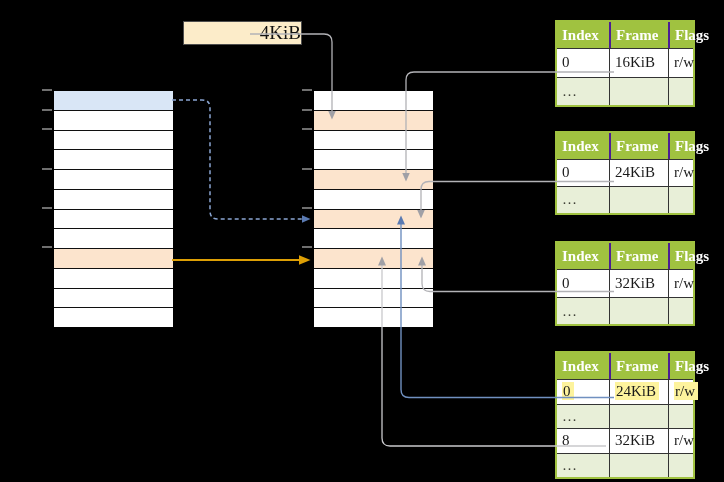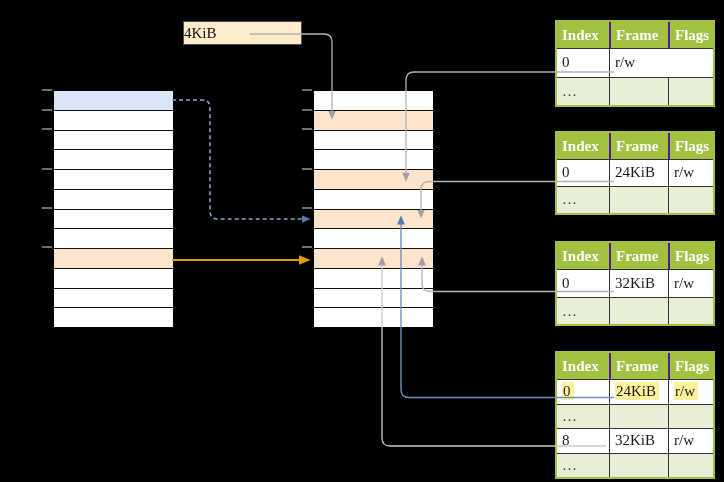--- a/index.html
+++ b/index.html
@@ -9,36 +9,36 @@
     --highlight-yellow:#fdf39d; --line-gray:#b2b2b6; --line-gray-light:#c9c9cc;
     --arrow-gray:#a0a0a6; --line-blue:#7090c0; --arrow-blue:#5a7ab2;
     --line-dashed-blue:#8aa5d2; --line-orange:#dd9f05; --tick-gray:#6f6f6f;
   }
   html,body{margin:0;padding:0;background:var(--bg);}
   #canvas{position:relative;width:724px;height:482px;background:var(--bg);overflow:hidden;
           font-family:"Liberation Serif","DejaVu Serif",serif;color:var(--body-text);}
 
   
   .box4kib{position:absolute;left:183px;top:21px;width:119px;height:24px;box-sizing:border-box;
-           background:var(--box-cream);border:1px solid #4d4d4d;text-align:left;
-           font-size:15px;line-height:22px;color:#111;}
+           background:var(--box-cream);border:1px solid #4d4d4d;text-align:right;
+           font-size:19px;line-height:22px;color:#111;}
 
   
   .vcol{position:absolute;top:90px;width:119px;height:236px;display:flex;flex-direction:column;
         background:var(--cell-white);border:1px solid #000;box-sizing:content-box;}
   .vcol.left{left:53px;} .vcol.mid{left:313px;}
   .vcell{flex:1;background:var(--cell-white);border-bottom:1.5px solid #101010;box-sizing:border-box;}
   .vcell:last-child{border-bottom:none;}
   .vcell.blue{background:var(--cell-blue);}
   .vcell.orange{background:var(--cell-orange);}
 
   .tick{position:absolute;width:10px;height:2px;background:var(--tick-gray);}
 
   
-  .ptable{position:absolute;left:555px;width:160px;box-sizing:border-box;
+  .ptable{position:absolute;left:555px;width:140px;box-sizing:border-box;
           border:2px solid var(--table-green);background:#4d7c0f;}
   .thead{display:grid;grid-template-columns:52px 59px 49px;background:var(--table-green);height:26px;}
   .th{box-sizing:border-box;padding-left:5px;font-size:15px;font-weight:bold;color:var(--header-text);
       line-height:26px;border-left:2px solid #4c1d95;white-space:nowrap;overflow:hidden;}
   .th:first-child{border-left:none;}
   .trow{display:grid;grid-template-columns:52px 59px 49px;border-top:1px solid #333;
         background:#fff;box-sizing:border-box;}
   .trow.dots{background:var(--table-green-light);}
   .td{box-sizing:border-box;padding-left:5px;font-size:15px;color:var(--body-text);
       border-left:1px solid #333;white-space:nowrap;overflow:hidden;}
@@ -113,20 +113,21 @@
   <div class="tick" style="left:302px;top:246px"></div>
 
   <div class="ptable t1" style="top:20px">
     <div class="thead">
       <div class="th">Index</div>
       <div class="th">Frame</div>
       <div class="th">Flags</div>
     </div>
     <div class="trow">
       <div class="td">0</div>
+      <div class="td">16KiB</div>
       <div class="td">r/w</div>
     </div>
     <div class="trow dots">
       <div class="td">…</div>
       <div class="td"></div>
       <div class="td"></div>
     </div>
   </div>
 
   <div class="ptable t2" style="top:131px">

